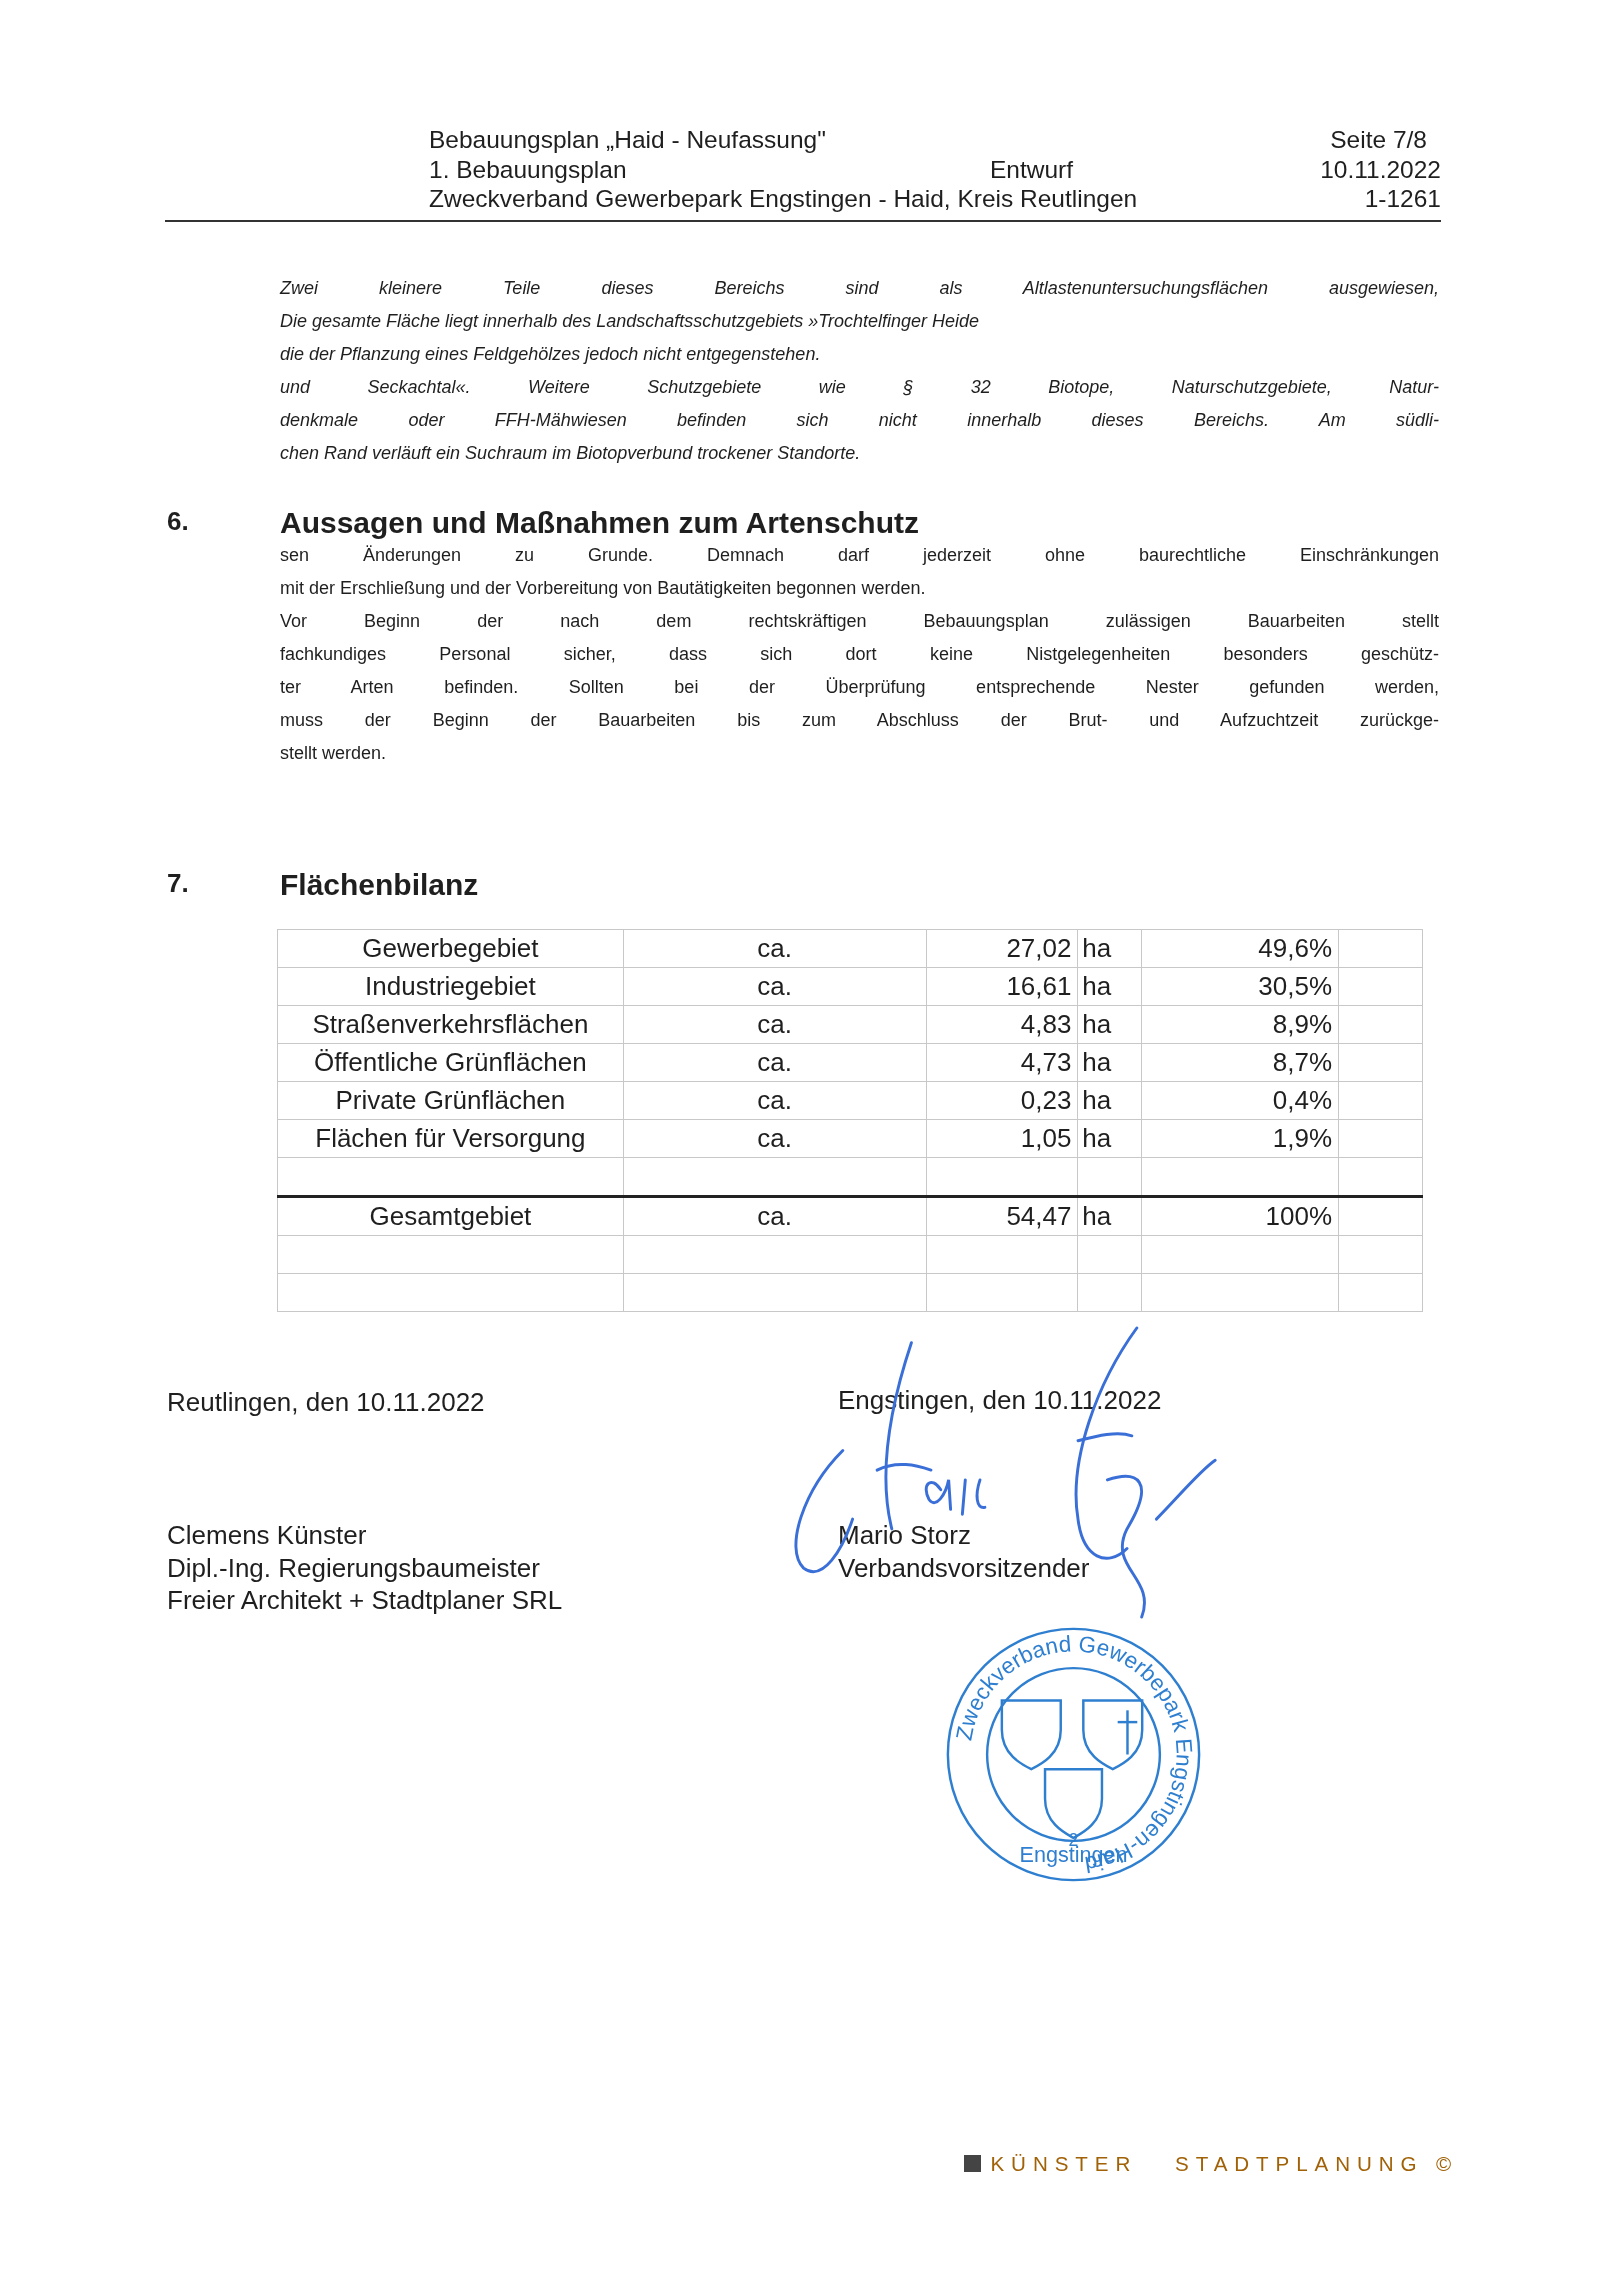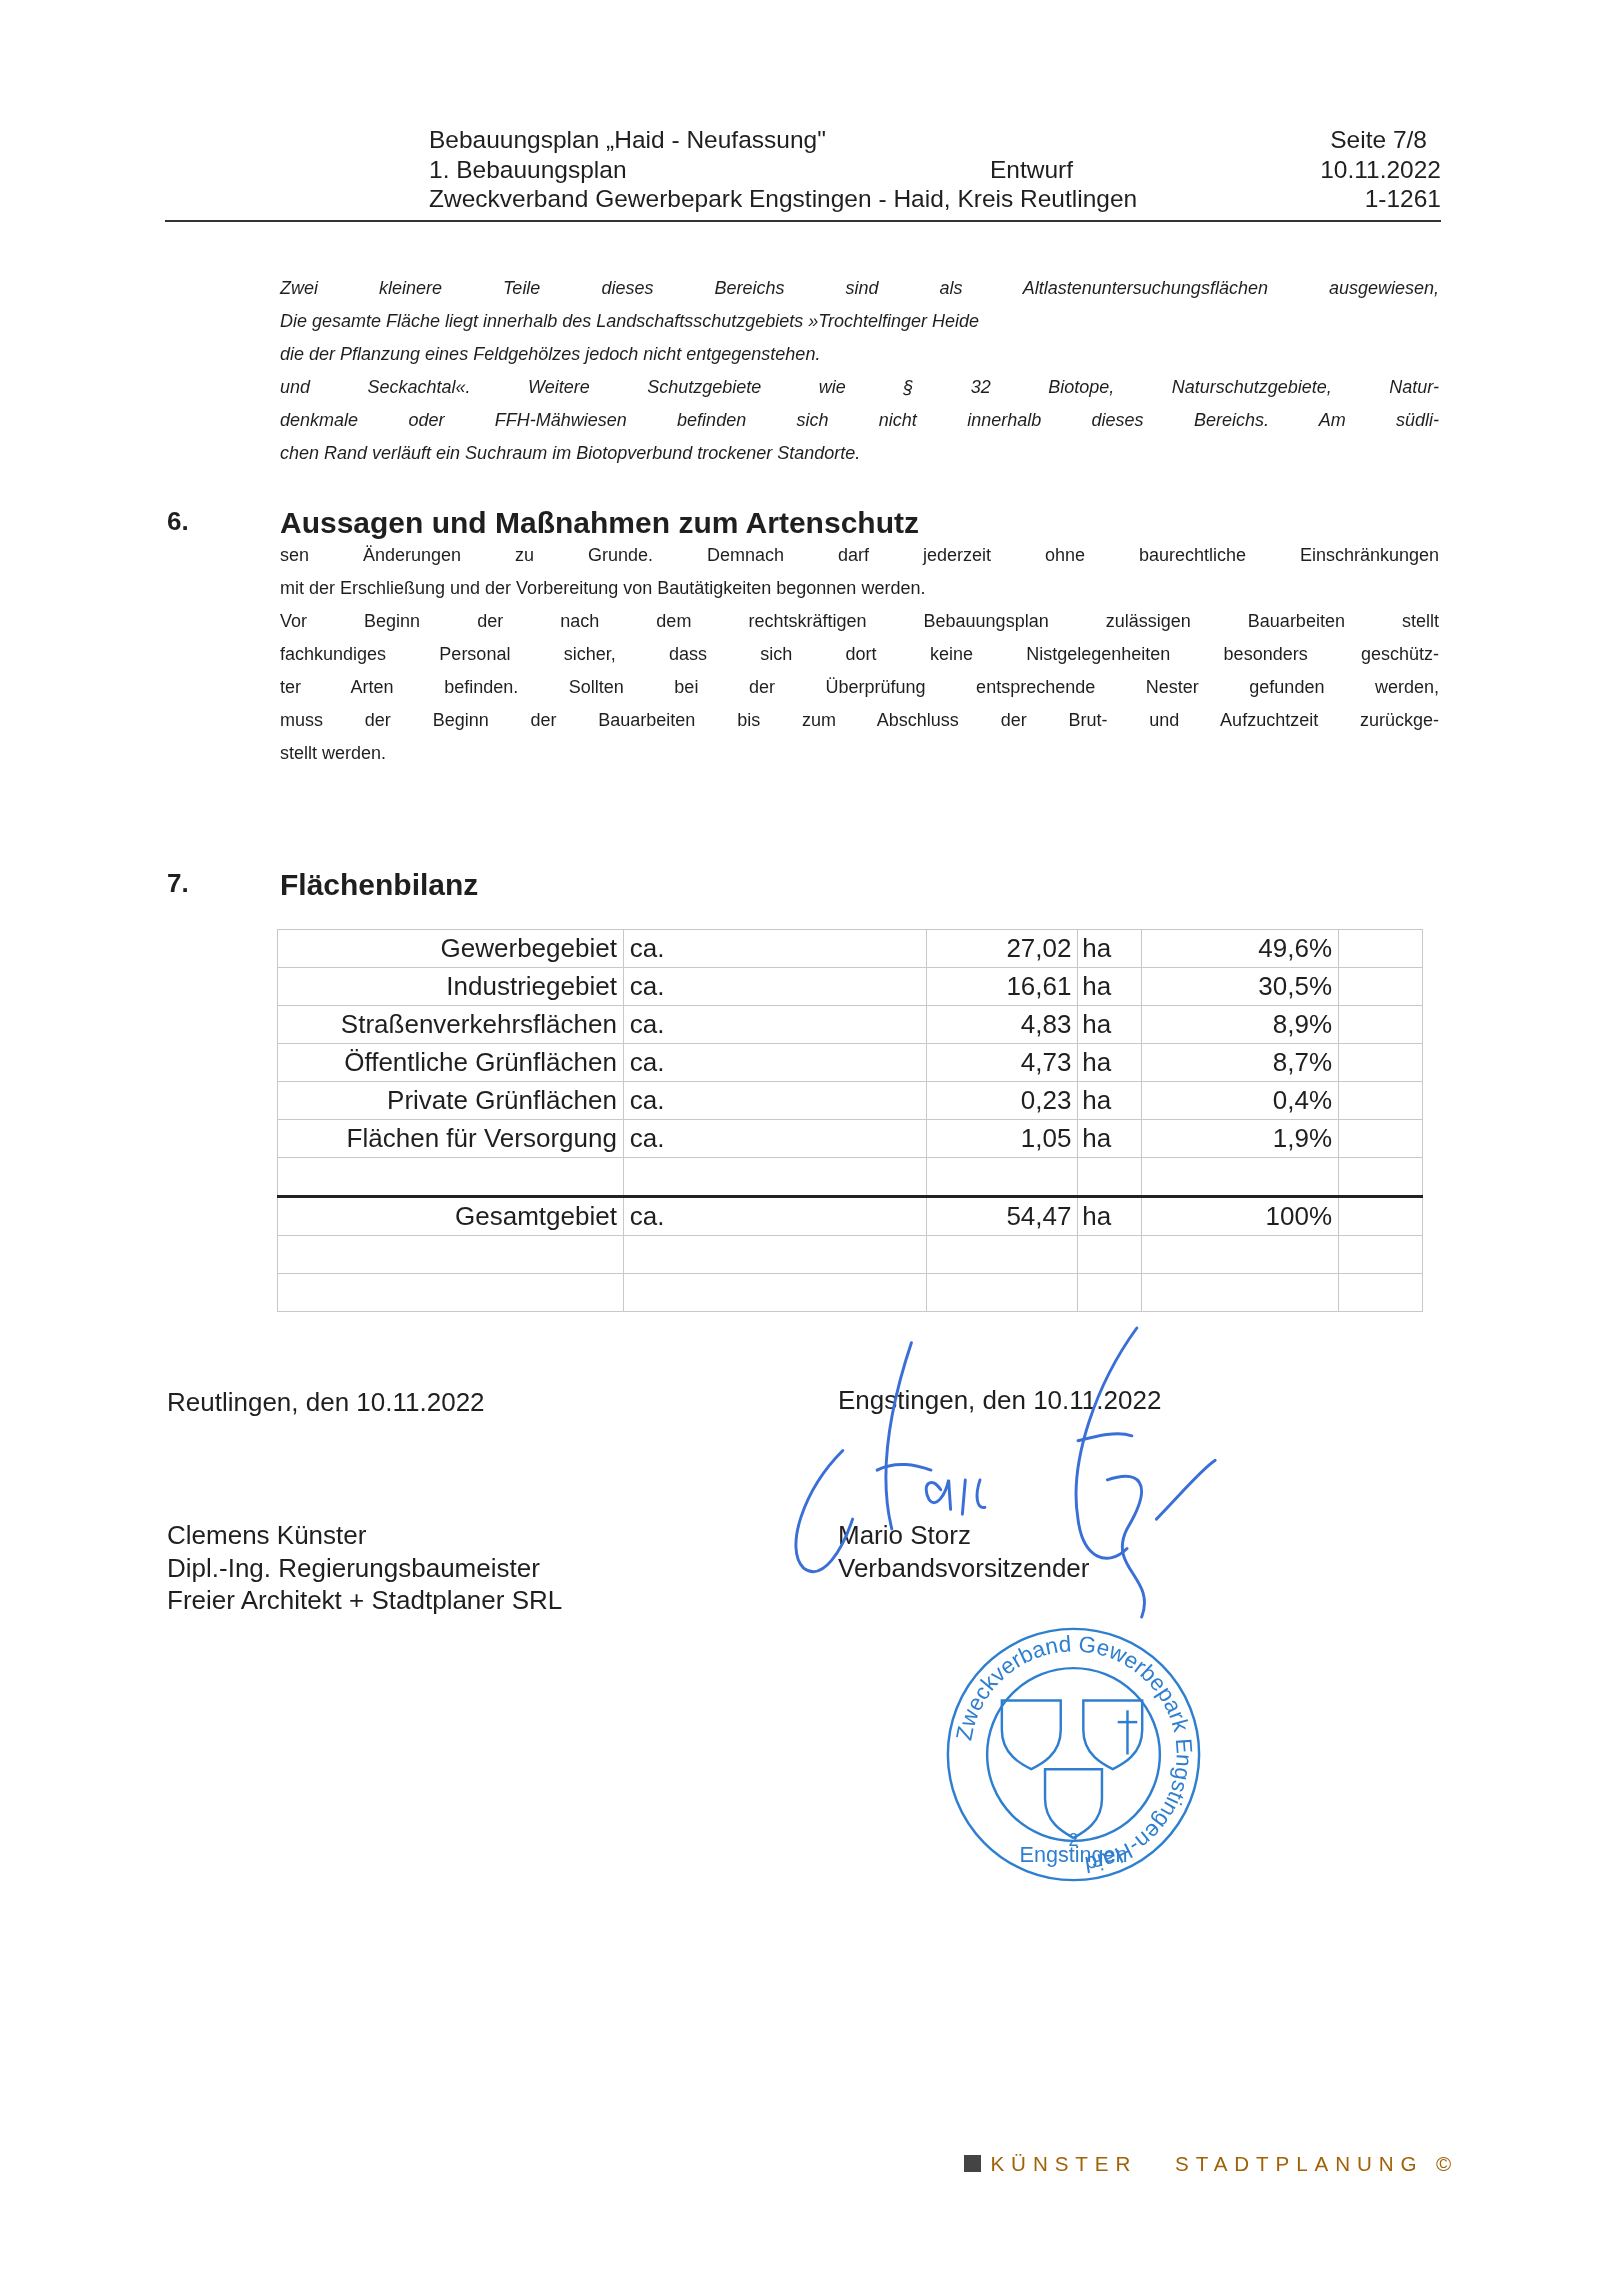--- a/index.html
+++ b/index.html
@@ -9,22 +9,22 @@
   .hdr { font-size:24.5px; line-height:29px; }
   .hdr-line { position:absolute; left:165px; top:220px; width:1276px; height:2px; background:#333; }
   .para { position:absolute; left:280px; width:1159px; font-size:18px; line-height:33px; text-align:justify; }
   .italic { font-style:italic; }
   .secnum { position:absolute; left:167px; font-size:26px; font-weight:bold; }
   .sectitle { position:absolute; left:280px; font-size:30px; font-weight:bold; }
   .line { display:block; text-align:justify; text-align-last:justify; white-space:nowrap; }
   .line.last { text-align-last:left; }
   table.bilanz { position:absolute; left:277px; top:929px; border-collapse:collapse; font-size:26px; }
   table.bilanz td { border:1px solid #c8c8c8; height:37px; padding:0 5.9px; white-space:nowrap; }
-  table.bilanz td.c-label { width:333px; text-align:right; }
-  table.bilanz td.c-ca { width:290px; text-align:left; }
+  table.bilanz td.c-label { width:333px; text-align:center; }
+  table.bilanz td.c-ca { width:290px; text-align:center; }
   table.bilanz td.c-val { width:139px; text-align:right;margin-left:12px; }
   table.bilanz td.c-unit { width:53px; text-align:left; padding-left:3.9px; }
   table.bilanz td.c-pct { width:184px; text-align:right; }
   table.bilanz td.c-end { width:71px; }
   table.bilanz tr.total td { border-top:3.9px solid #222; }
   .sig { font-size:26px; line-height:32px; }
   .footer { position:absolute; left:964px; top:2152px; font-size:20.6px; letter-spacing:6.9px; color:#a16207; }
   .footer .sq { display:inline-block; width:16.7px; height:16.7px; background:#444; margin-right:9.8px; vertical-align:-1px; }
 </style>
 </head>

